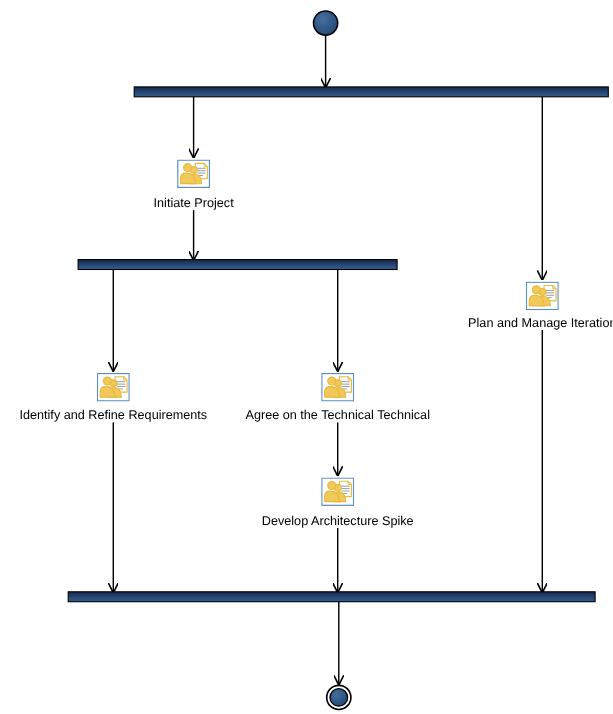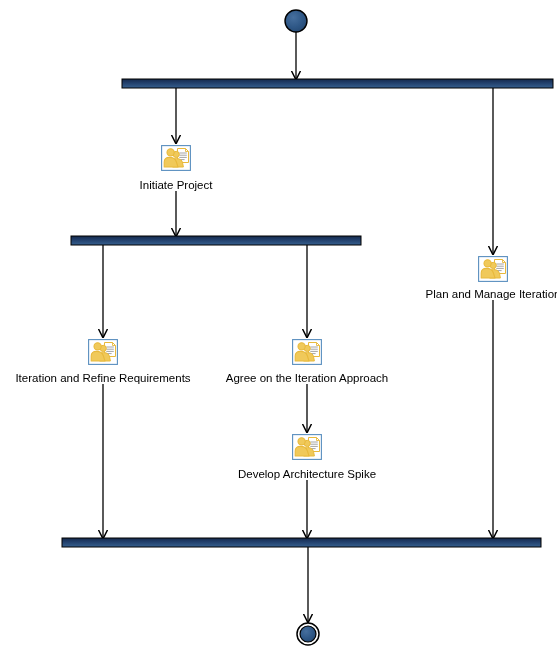--- a/index.html
+++ b/index.html
@@ -151,18 +151,18 @@
           <line x1="18.3" y1="14.6" x2="23.6" y2="14.6" stroke="#9a9a9a" stroke-width="0.9"></line>
           <circle cx="15.2" cy="9.4" r="3.1" fill="#f0c95a" stroke="#e8b93c" stroke-width="1"></circle>
           <circle cx="9.6" cy="7.4" r="3.6" fill="#f0c95a" stroke="#e8b93c" stroke-width="1.1"></circle>
           <path d="M11.5 22 L11.5 17.6 Q11.5 13.6 15.6 13.6 Q20.8 13.6 21.6 18 L22.4 22 Z" fill="#f0c95a" stroke="#e8b93c" stroke-width="1" stroke-linejoin="round"></path>
           <path d="M3.2 22 L3.2 17 Q3.2 12.4 8.4 12.4 Q14 12.4 15.4 17 L17 22 Z" fill="#f0c95a" stroke="#e8b93c" stroke-width="1.1" stroke-linejoin="round"></path>
         </svg></div>
     </div>
   <div id="labels-layer">
       <div class="node-label" style="left: 176px; top: 179px; color: rgb(0, 0, 0);">Initiate Project</div>
       <div class="node-label" style="left: 493px; top: 288px; color: rgb(0, 0, 0);">Plan and Manage Iteration</div>
-      <div class="node-label" style="left: 103px; top: 372px; color: rgb(0, 0, 0);">Iteration and Refine Requirements</div>
-      <div class="node-label" style="left: 307px; top: 372px; color: rgb(0, 0, 0);">Agree on the Iteration Approach</div>
+      <div class="node-label" style="left: 103px; top: 372px; color: rgb(0, 0, 0);">Identify and Refine Requirements</div>
+      <div class="node-label" style="left: 307px; top: 372px; color: rgb(0, 0, 0);">Agree on the Technical Technical</div>
       <div class="node-label" style="left: 307px; top: 468px; color: rgb(0, 0, 0); text-align: right;">Develop Architecture Spike</div>
     </div>
 
 </div>
 
 </body></html>

